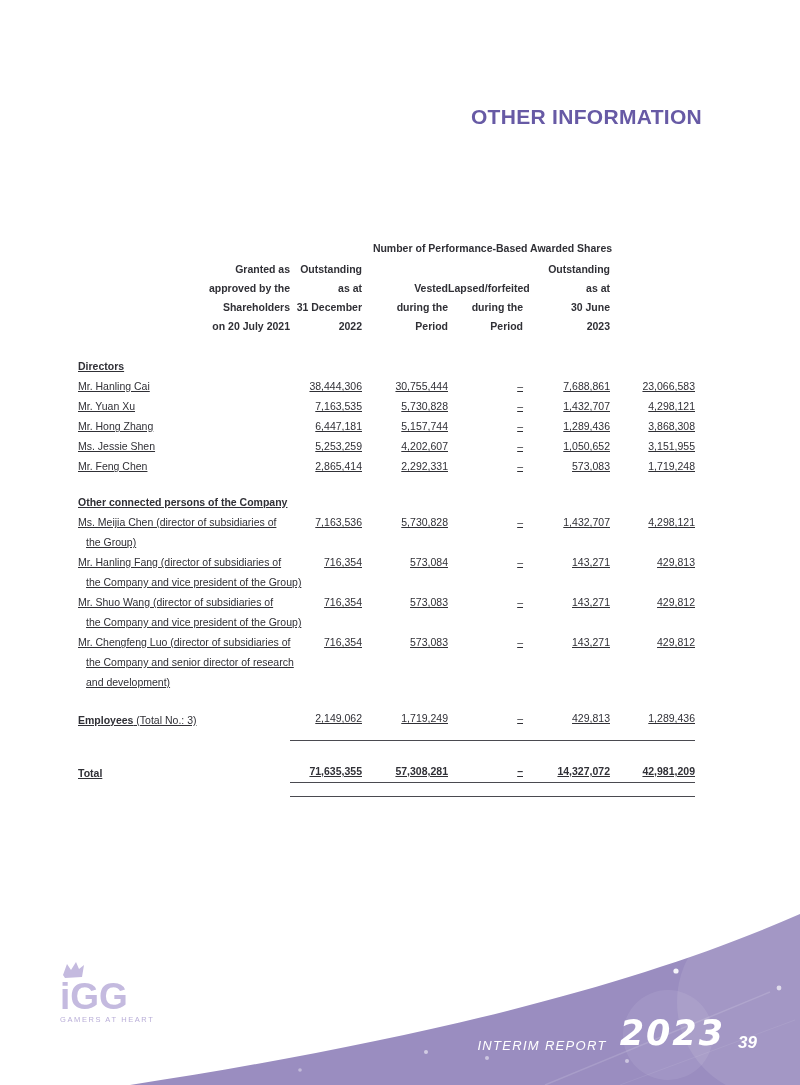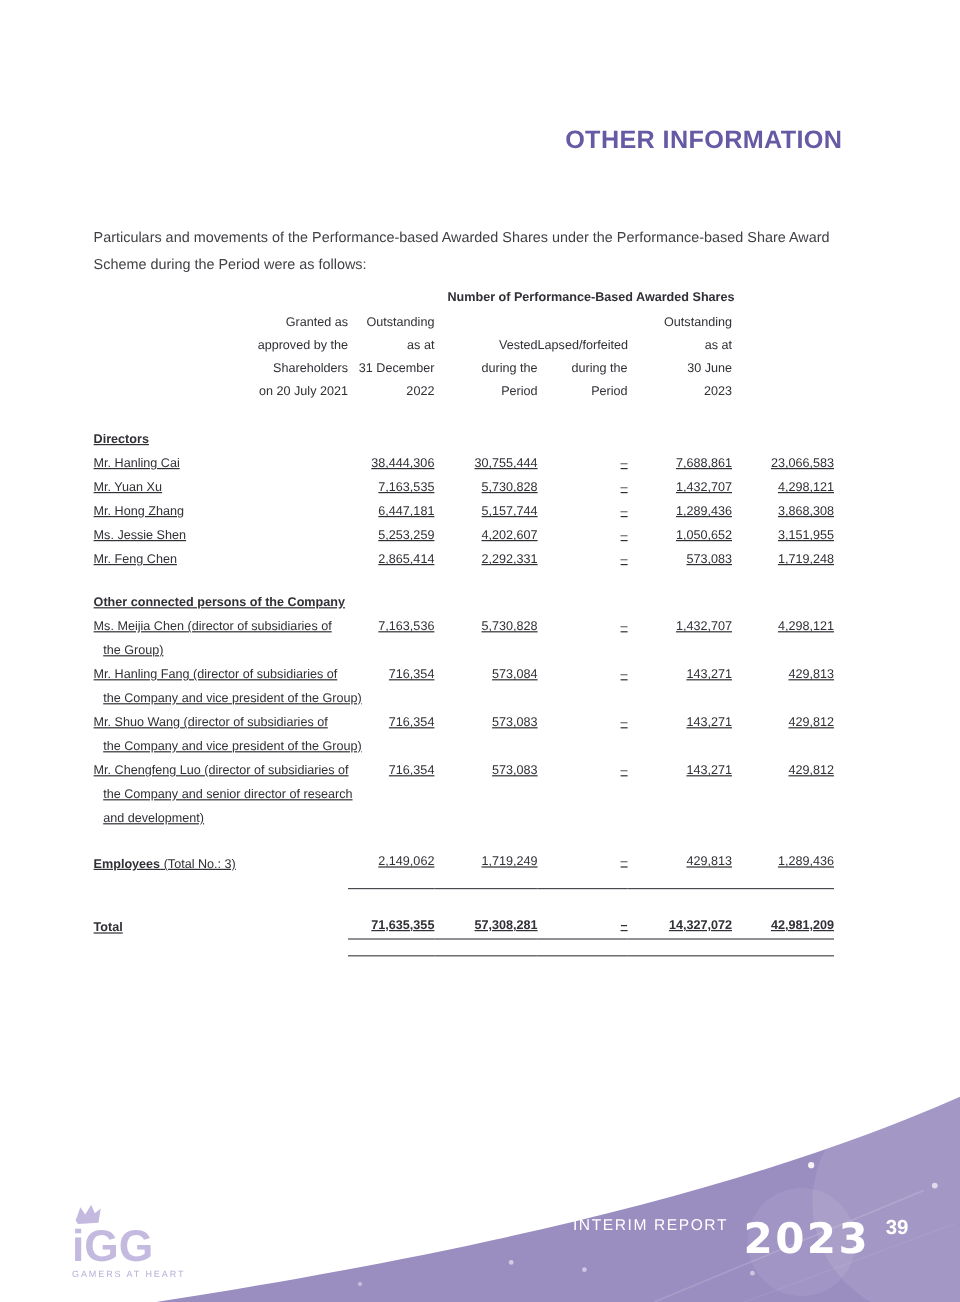--- a/index.html
+++ b/index.html
@@ -16,58 +16,54 @@
     color:#675aa5;
   }
   
   .intro{position:absolute;top:188px;left:78px;width:640px;font-size:12px;color:#404046;}
   .intro .iline{line-height:21.5px;white-space:nowrap;}
   
   .sharetable{position:absolute;top:241px;left:78px;width:617px;font-size:10.5px;color:#303036;}
   .span-header{margin-left:212px;width:405px;text-align:center;font-weight:bold;margin-bottom:5px;line-height:14px;}
   .hrow,.trow{display:grid;grid-template-columns:212px 72px 86px 75px 87px 85px;align-items:end;}
   .trow{align-items:start;}
-  .hc{text-align:right;font-weight:normal;}
+  .hc{text-align:right;font-weight:bold;}
   .hc.left{text-align:left;}
   .hl{line-height:19px;white-space:nowrap;}
   .tbody{margin-top:20px;text-decoration:underline;}
   .nl{line-height:20px;white-space:nowrap;}
   .nl.indent{padding-left:8px;}
   .num{text-align:right;line-height:20px;white-space:nowrap;}
   .section-label{font-weight:bold;line-height:20px;grid-column:1/7;}
   .gap16{margin-top:16px;}
   .gap18{margin-top:18px;}
   .gap22{margin-top:22px;}
   .b{font-weight:bold;}
   .uw{display:block;border-bottom:1px solid #4a4a50;padding-bottom:13px;line-height:17px;}
   .uw.dbl::after{content:"";display:block;height:2px;border-bottom:1px solid #4a4a50;}
   .trow.total .num{font-weight:bold;}
   
   .wave{position:absolute;left:0;bottom:0;width:800px;height:205px;display:block;}
   .footerbar{
     position:absolute;right:43px;top:1013px;z-index:3;
-    display:flex;align-items:flex-start;gap:13px;color:#ffffff;
+    display:flex;align-items:flex-end;gap:13px;color:#ffffff;font-style:italic;
   }
   .fr-label{font-size:13px;letter-spacing:1.3px;font-weight:normal;}
   .fr-year{font-size:35px;font-weight:bold;letter-spacing:2px;font-family:"DejaVu Sans","Liberation Sans",sans-serif;}
   .fr-page{font-size:17px;font-weight:bold;}
   
-  .logo{position:absolute;left:58px;top:1003px;z-index:3;}
+  .logo{position:absolute;left:58px;top:961px;z-index:3;}
 </style>
 </head>
 <body>
 
 <div class="page">
 
   <div class="page-title">OTHER INFORMATION</div>
 
-  <div class="intro">
-    <div class="iline">Particulars and movements of the Performance-based Awarded Shares under the Performance-based Share Award</div>
-    <div class="iline">Scheme during the Period were as follows:</div>
-  </div>
 
   <div class="sharetable">
     <div class="span-header">Number of Performance-Based Awarded Shares</div>
 
     <div class="hrow">
       <div class="hc">
         <div class="hl">Granted as</div>
         <div class="hl">approved by the</div>
         <div class="hl">Shareholders</div>
         <div class="hl">on 20 July 2021</div>

